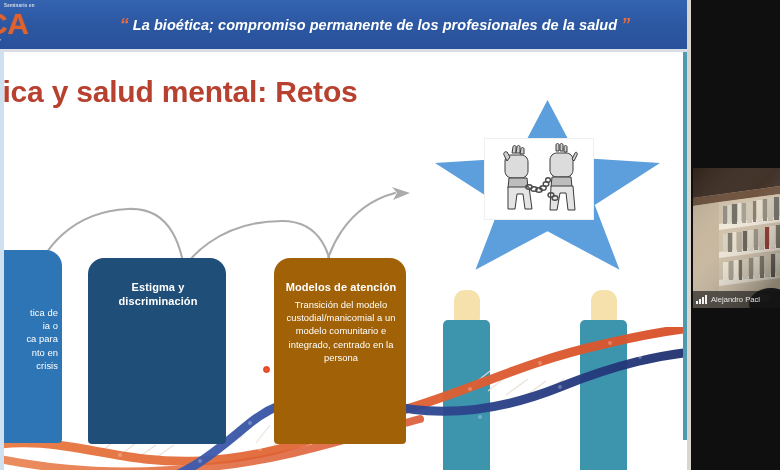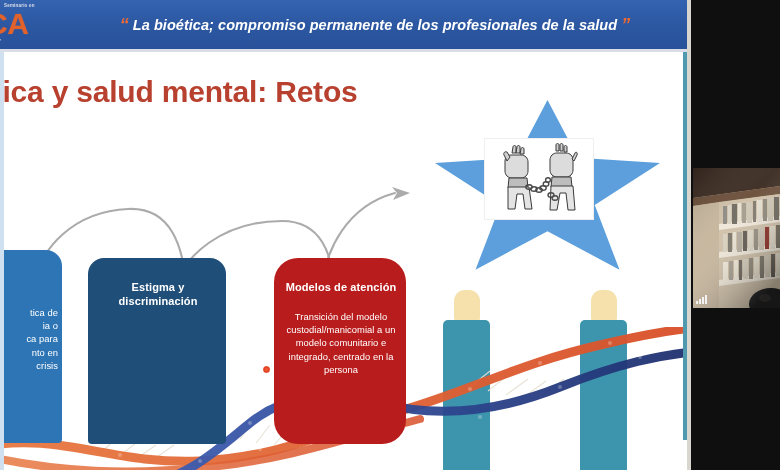--- a/index.html
+++ b/index.html
@@ -101,36 +101,35 @@
   
   .card {
     position:absolute; border-radius: 16px 16px 4px 4px;
     color:#ffffff; text-align:center; overflow:hidden;
     padding: 22px 8px 10px 10px;
   }
   .card .card-title {
     font-size: 11px; font-weight: bold; line-height: 14px; letter-spacing:.1px;
   }
   .card .card-text {
-    font-size: 9.4px; line-height: 13.2px; margin-top: 16px; letter-spacing:.05px;
+    font-size: 9.4px; line-height: 13.2px; margin-top: 4px; letter-spacing:.05px;
   }
   #card-1 {
     left:-58px; top:198px; width:120px; height:193px;
     background:#2e75b6;
     padding-left: 4px; padding-right: 2px;
   }
   #card-1 .card-text { text-align:right; padding-right:2px; margin-top: 34px; }
   #card-2 {
     left:88px; top:206px; width:138px; height:186px;
     background:#1f4e79;
   }
   #card-3 {
     left:274px; top:206px; width:132px; height:186px;
-    background:#b91c1c;
-    border-radius:24px;
+    background:#a16207;
   }
   .card-dot {
     position:absolute; width:7px; height:7px; border-radius:50%;
     background: radial-gradient(circle, #f4603c 0%, #e1401c 55%, rgba(225,64,28,.15) 100%);
   }
   #dot-a { left:263px; top:314px; }
   #left-edge-strip {
     position:absolute; left:0; top:52px; width:4px; height:418px; background:#cfe0f0;
   }
   #right-edge-strip {
@@ -401,20 +400,21 @@
           <defs>
             <linearGradient id="vg" x1="0" y1="0" x2="0.7" y2="1">
               <stop offset="0" stop-color="#000000" stop-opacity="0.18"></stop>
               <stop offset="0.45" stop-color="#ffffff" stop-opacity="0.04"></stop>
               <stop offset="1" stop-color="#000000" stop-opacity="0.35"></stop>
             </linearGradient>
           </defs>
         </svg>
       </div>
 
+      <div id="video-name">Alejandro Pacl</div>
       <div id="signal-icon">
         <i></i>
           <i></i>
           <i></i>
           <i></i>
       </div>
     </div>
   </div>
 </div>
 

